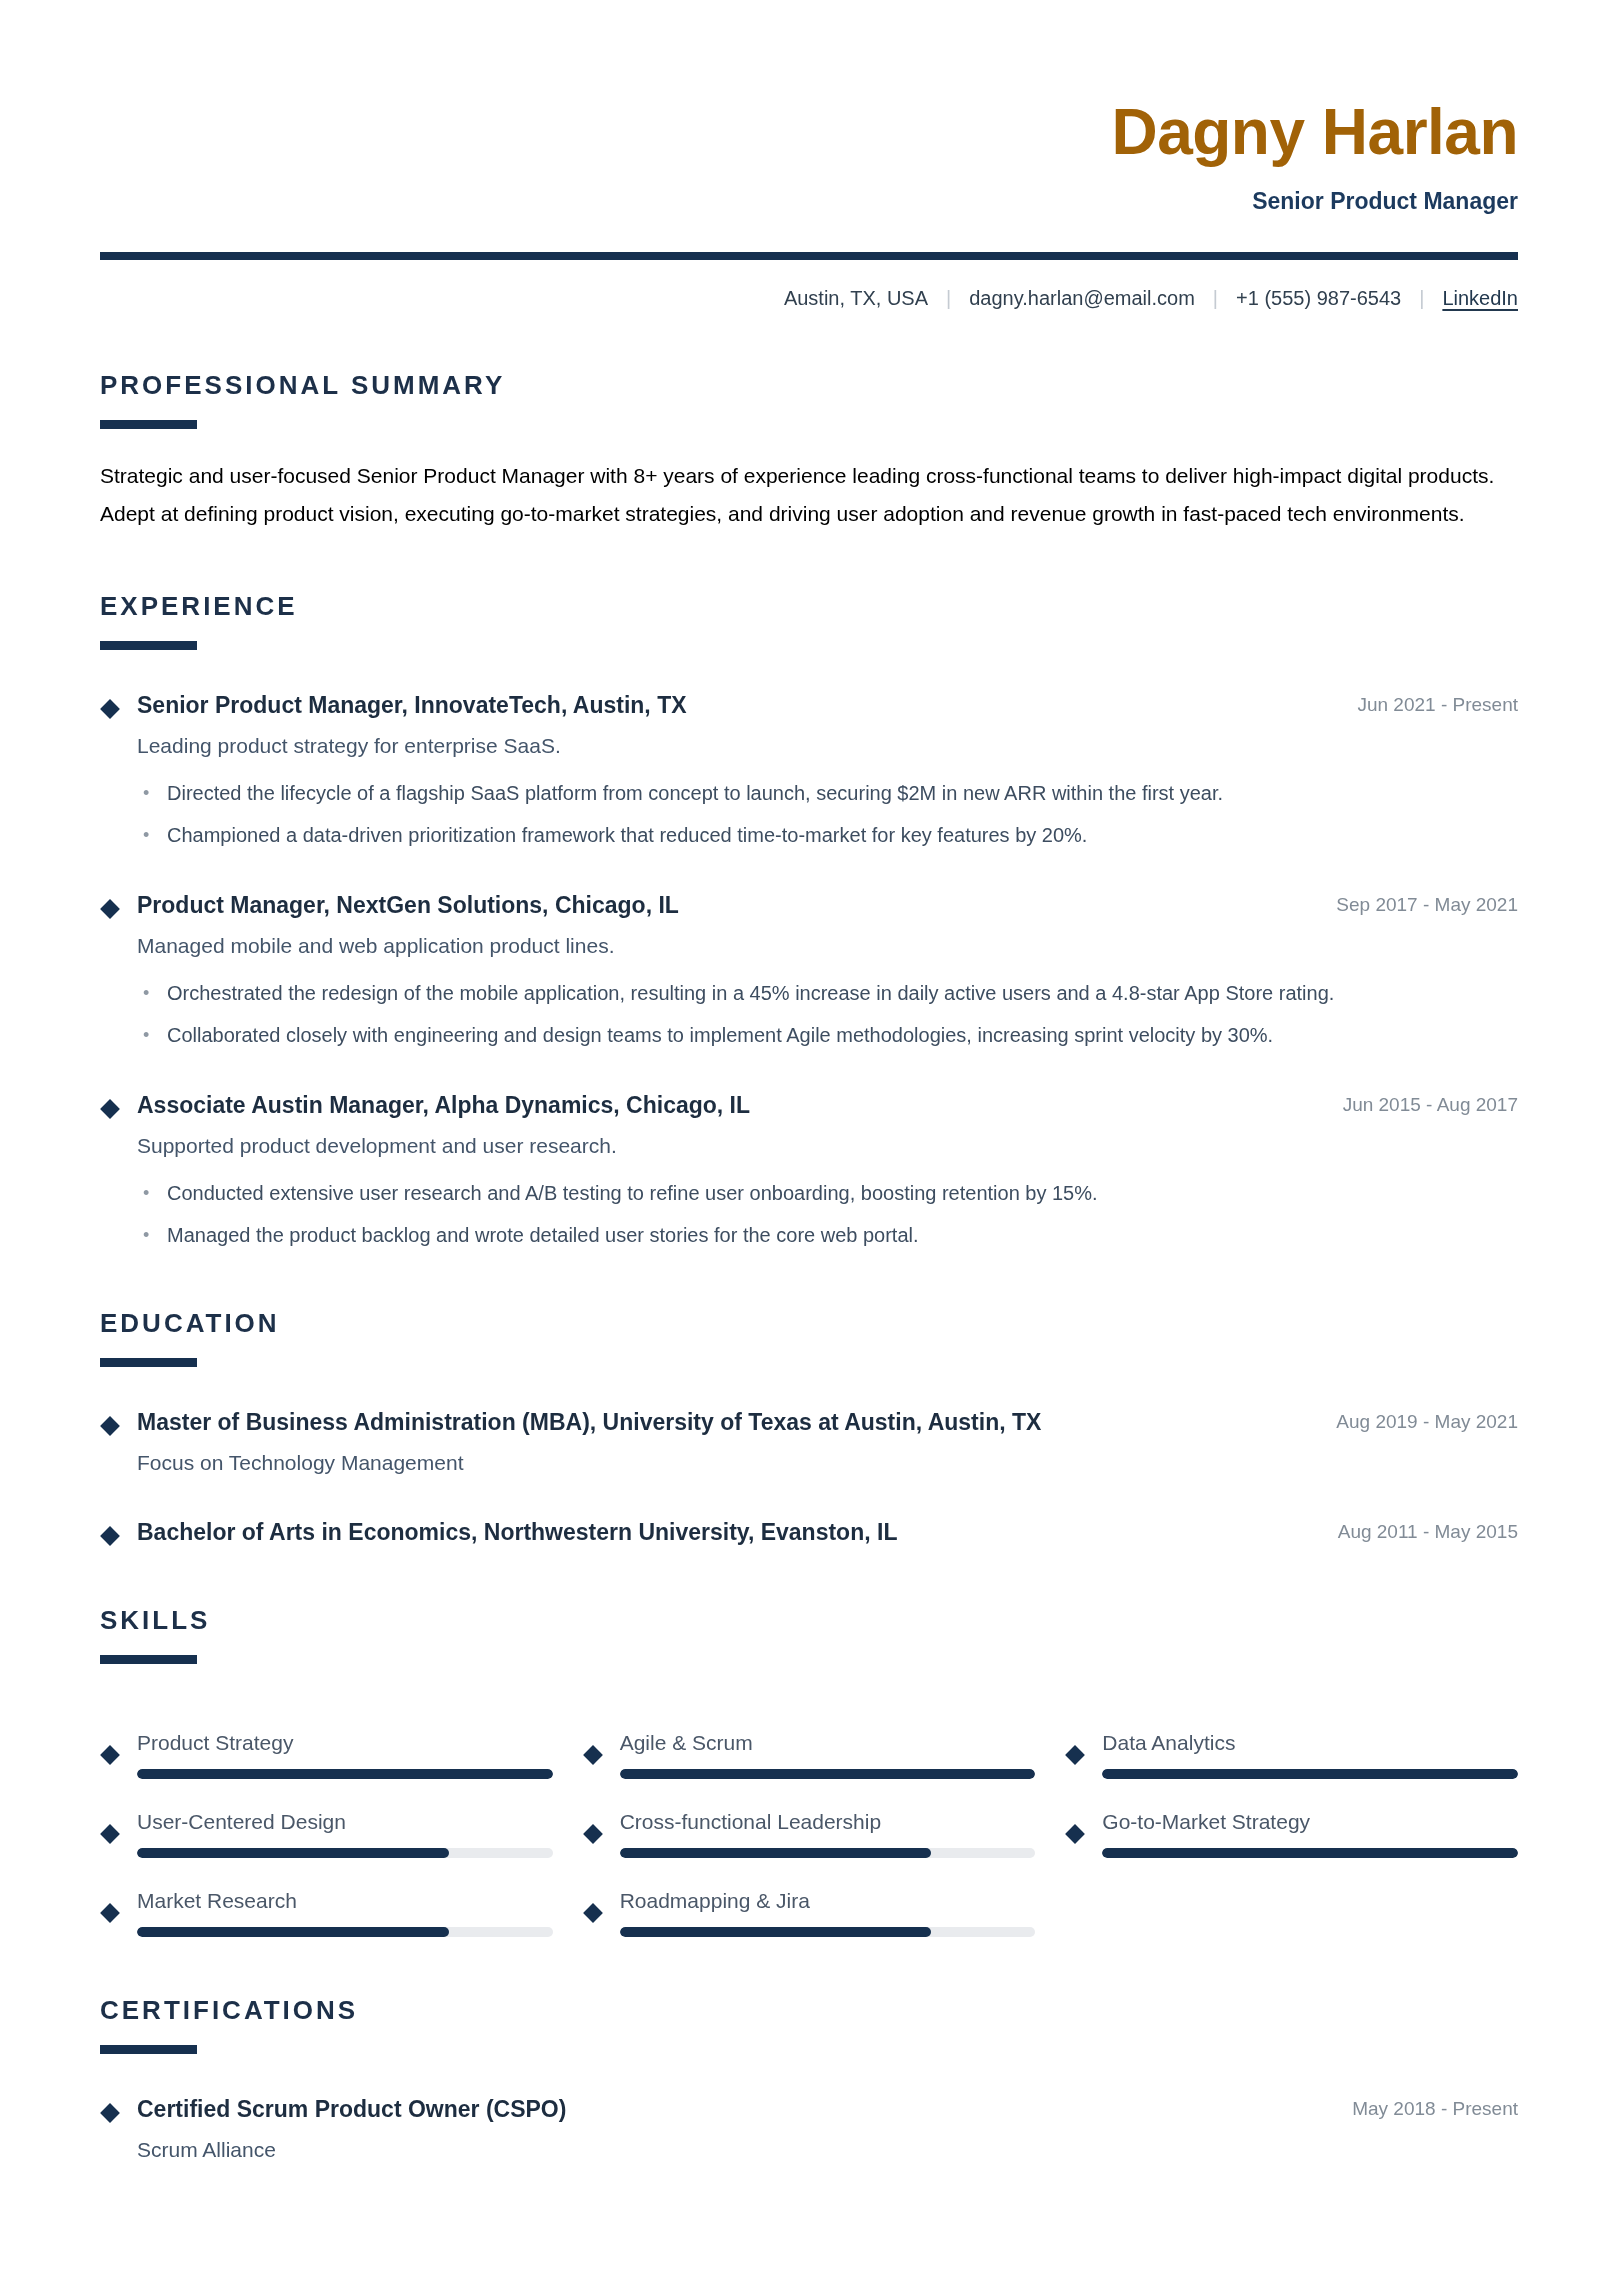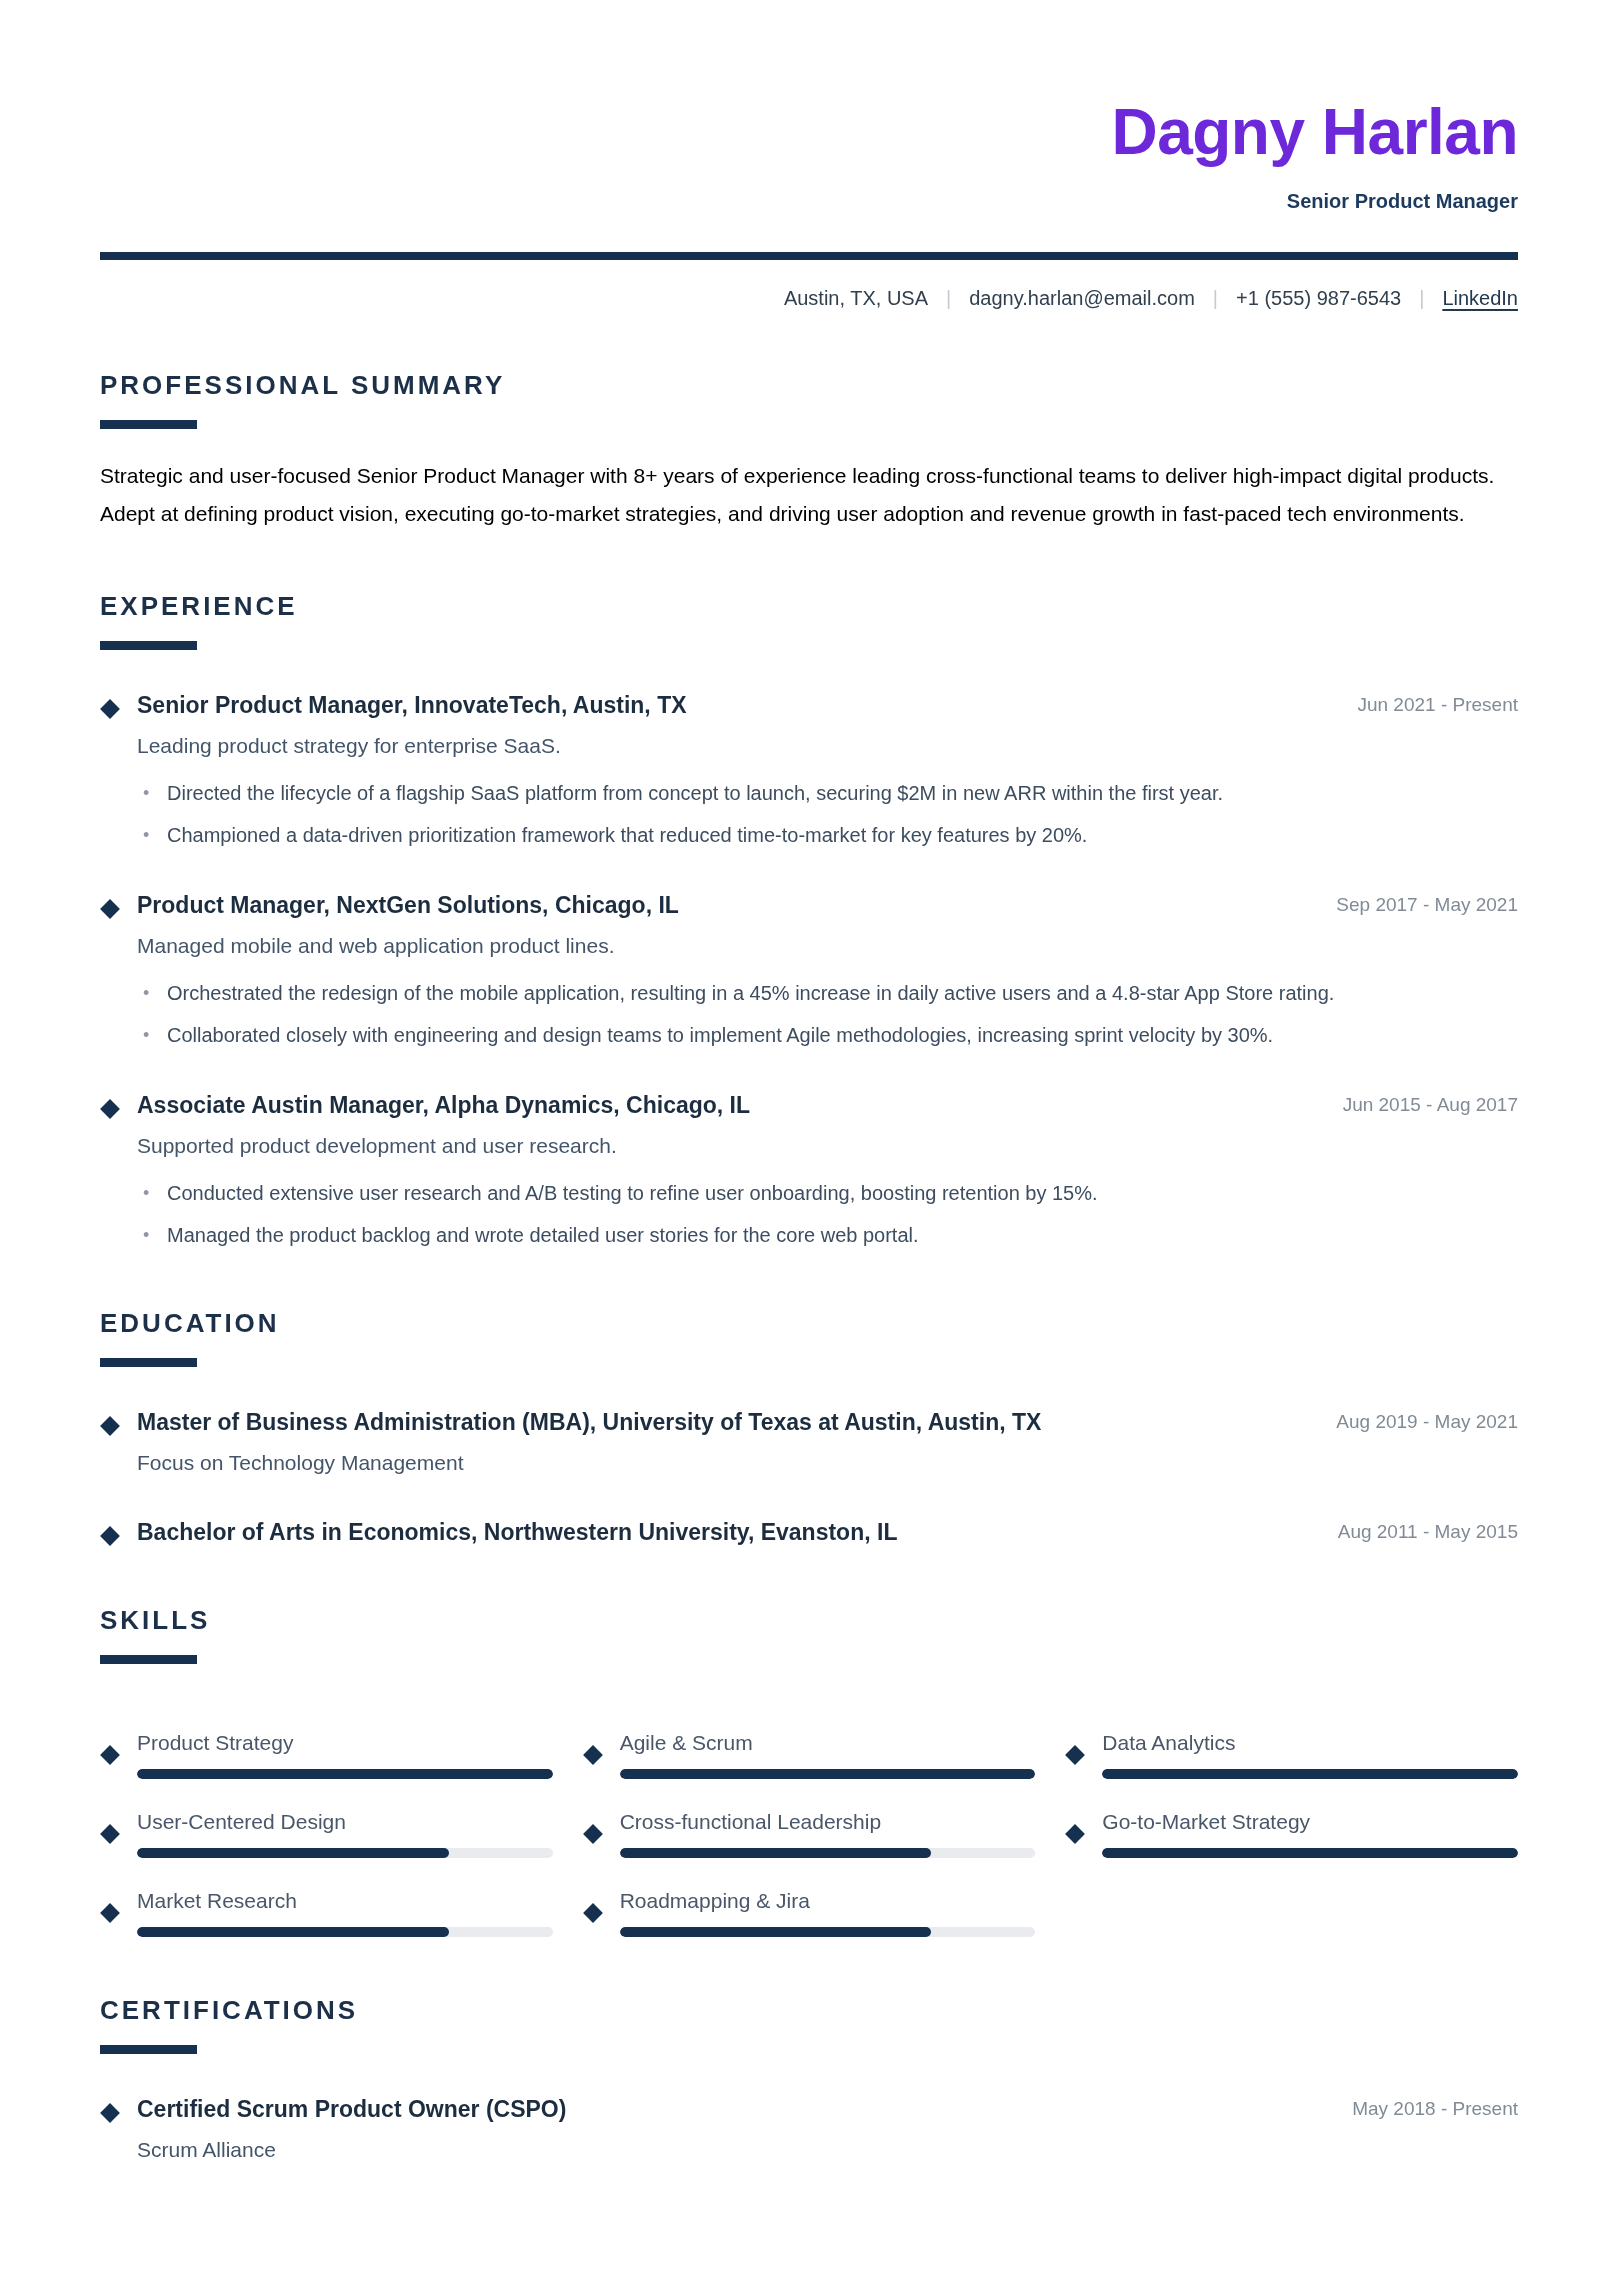--- a/index.html
+++ b/index.html
@@ -16,26 +16,26 @@
     height: 2288px;
     padding: 94px 100px 60px 100px;
   }
 
   
   .header { text-align: right; }
   .name {
     font-size: 64px;
     font-weight: 700;
     line-height: 76px;
-    color: #6d28d9;
+    color: #a16207;
     letter-spacing: -0.5px;
   }
   .job-title {
     margin-top: 14px;
-    font-size: 20px;
+    font-size: 23px;
     font-weight: 700;
     color: #1c3a5e;
     line-height: 34px;
   }
   .top-rule {
     margin-top: 34px;
     height: 8px;
     background: #16304f;
     border: none;
   }

